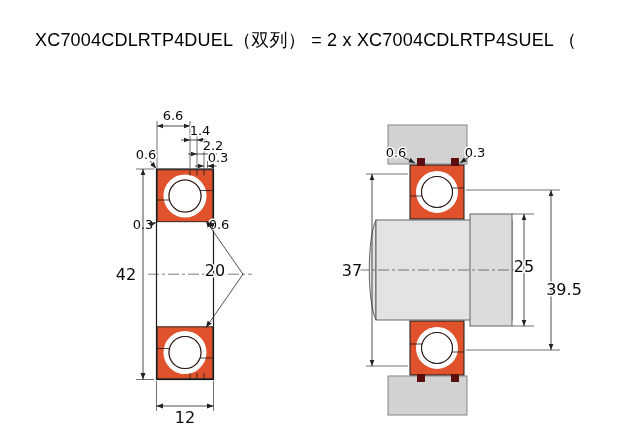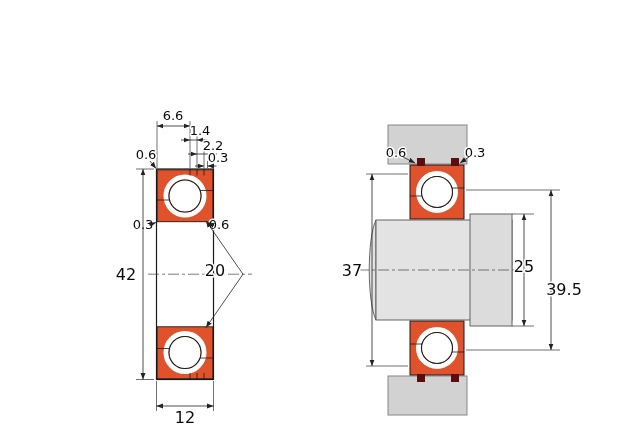--- a/index.html
+++ b/index.html
@@ -15,20 +15,21 @@
   text{fill:#0a0a0a;font-family:"DejaVu Sans",sans-serif;
        paint-order:stroke;stroke:#fff;stroke-width:3px;stroke-linejoin:round;}
   .t13{font-size:13px;}
   .t16{font-size:16px;}
 </style>
 </head>
 <body>
 
 <div class="stage">
 
+  <div class="title">XC7004CDLRTP4DUEL（双列） = 2 x XC7004CDLRTP4SUEL （</div>
 
   <svg width="640" height="440" viewBox="0 0 640 440">
     <defs>
       <marker id="arr" viewBox="0 0 10 10" refX="9" refY="5" markerWidth="9" markerHeight="9" orient="auto-start-reverse">
         <path d="M0,1.5 L9,5 L0,8.5 z" fill="#222"></path>
       </marker>
     </defs>
 
     <g>
       <rect x="156.5" y="169" width="57" height="210.5" fill="#ffffff" stroke="#1a1a1a" stroke-width="1.2"></rect>

